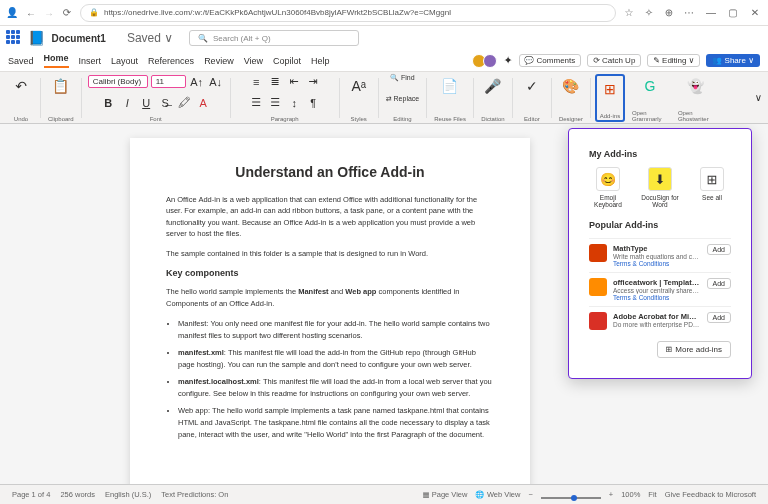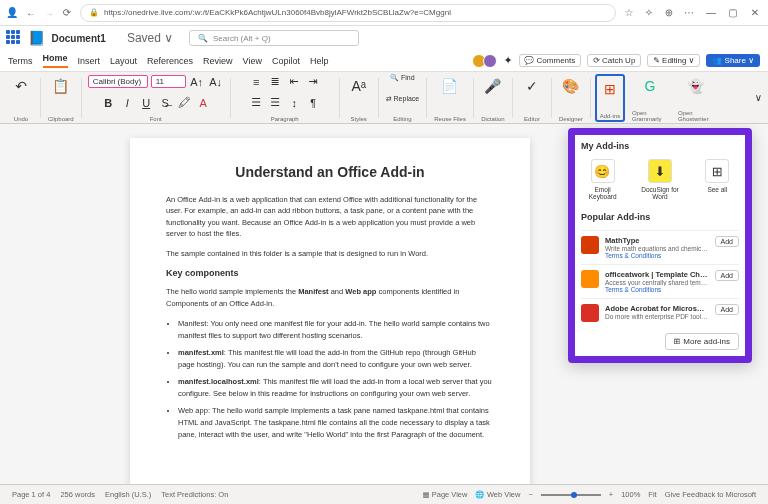--- a/index.html
+++ b/index.html
@@ -32,36 +32,36 @@
 .sep{width:1px;height:40px;background:#ddd}
 .fontbox{border:1px solid #ec4899;background:#fff;padding:1px 4px;font-size:8px;border-radius:2px}
 .addins-sel{border:2px solid #2564cf;border-radius:3px;padding:1px}
 .content{position:relative;height:360px;overflow:hidden}
 .page{position:absolute;left:130px;top:14px;width:400px;background:#fff;box-shadow:0 2px 8px rgba(0,0,0,.15);padding:26px 36px;height:420px}
 .page h1{font-size:14px;font-weight:600;text-align:center;margin-bottom:14px}
 .page p{font-size:7.5px;line-height:1.5;margin-bottom:9px;color:#333}
 .page h2{font-size:9px;font-weight:700;margin-bottom:8px}
 .page ul{margin-left:12px}
 .page li{font-size:7.5px;line-height:1.6;margin-bottom:5px}
-.panel{position:absolute;right:16px;top:4px;width:184px;background:#fff;border:7px solid #6d28d9;border-radius:4px;box-shadow:0 4px 16px rgba(0,0,0,.2);padding:6px;font-size:8px}
+.panel{position:absolute;right:16px;top:4px;width:184px;background:#fff;border:1px solid #6d28d9;border-radius:4px;box-shadow:0 4px 16px rgba(0,0,0,.2);padding:20px;font-size:8px}
 .panel h3{font-size:9px;font-weight:600;margin-bottom:8px}
 .myaddins{display:flex;gap:14px;margin-bottom:12px}
 .addin-tile{display:flex;flex-direction:column;align-items:center;gap:3px;width:44px;text-align:center}
 .addin-tile .tic{width:24px;height:24px;border-radius:3px;display:flex;align-items:center;justify-content:center;font-size:13px}
 .addin-tile .tn{font-size:6.5px;line-height:1.1}
 .popitem{display:flex;gap:6px;padding:5px 0;border-top:1px solid #eee;align-items:flex-start}
 .popitem .pic{width:18px;height:18px;border-radius:3px;flex-shrink:0}
 .popitem .pinfo{flex:1;min-width:0}
 .popitem .ptitle{font-size:7.5px;font-weight:600;white-space:nowrap;overflow:hidden;text-overflow:ellipsis}
 .popitem .pdesc{font-size:6.5px;color:#666;white-space:nowrap;overflow:hidden;text-overflow:ellipsis}
 .popitem .pterms{font-size:6.5px;color:#2564cf}
 .addbtn{border:1px solid #ccc;border-radius:3px;padding:1px 5px;font-size:7px}
 .morebtn{border:1px solid #ccc;border-radius:3px;padding:3px 8px;font-size:8px;display:flex;align-items:center;gap:3px;margin-top:6px;float:right}
 .status{position:absolute;bottom:0;left:0;right:0;height:20px;background:#f3f2f1;border-top:1px solid #ccc;display:flex;align-items:center;padding:0 12px;font-size:7.5px;color:#666;gap:10px}
-.status .right{margin-left:auto;display:flex;align-items:center;gap:8px}
+.status .right{margin-left:auto;display:flex;align-items:flex-end;gap:8px}
 .slider{width:60px;height:2px;background:#888;position:relative}
 .slider::after{content:"";position:absolute;width:6px;height:6px;background:#2564cf;border-radius:50%;top:-2px;left:30px}
 </style>
 </head>
 <body>
 
 <div class="titlebar">
   <div class="nav">
     <span class="ico">👤</span>
     <span class="ico">←</span>
@@ -98,21 +98,21 @@
   <span style="color:#2564cf;font-size:14px">📘</span>
   <span class="docname">Document1</span>
   <span class="saved">Saved ∨</span>
   <div class="searchbox">
     <span>🔍</span>
     <span>Search (Alt + Q)</span>
   </div>
 </div>
 
 <div class="menubar">
-  <span>Terms</span>
+  <span>Saved</span>
   <span class="active">Home</span>
   <span>Insert</span>
   <span>Layout</span>
   <span>References</span>
   <span>Review</span>
   <span>View</span>
   <span>Copilot</span>
   <span>Help</span>
   <div class="menuright">
     <div class="avatars">

